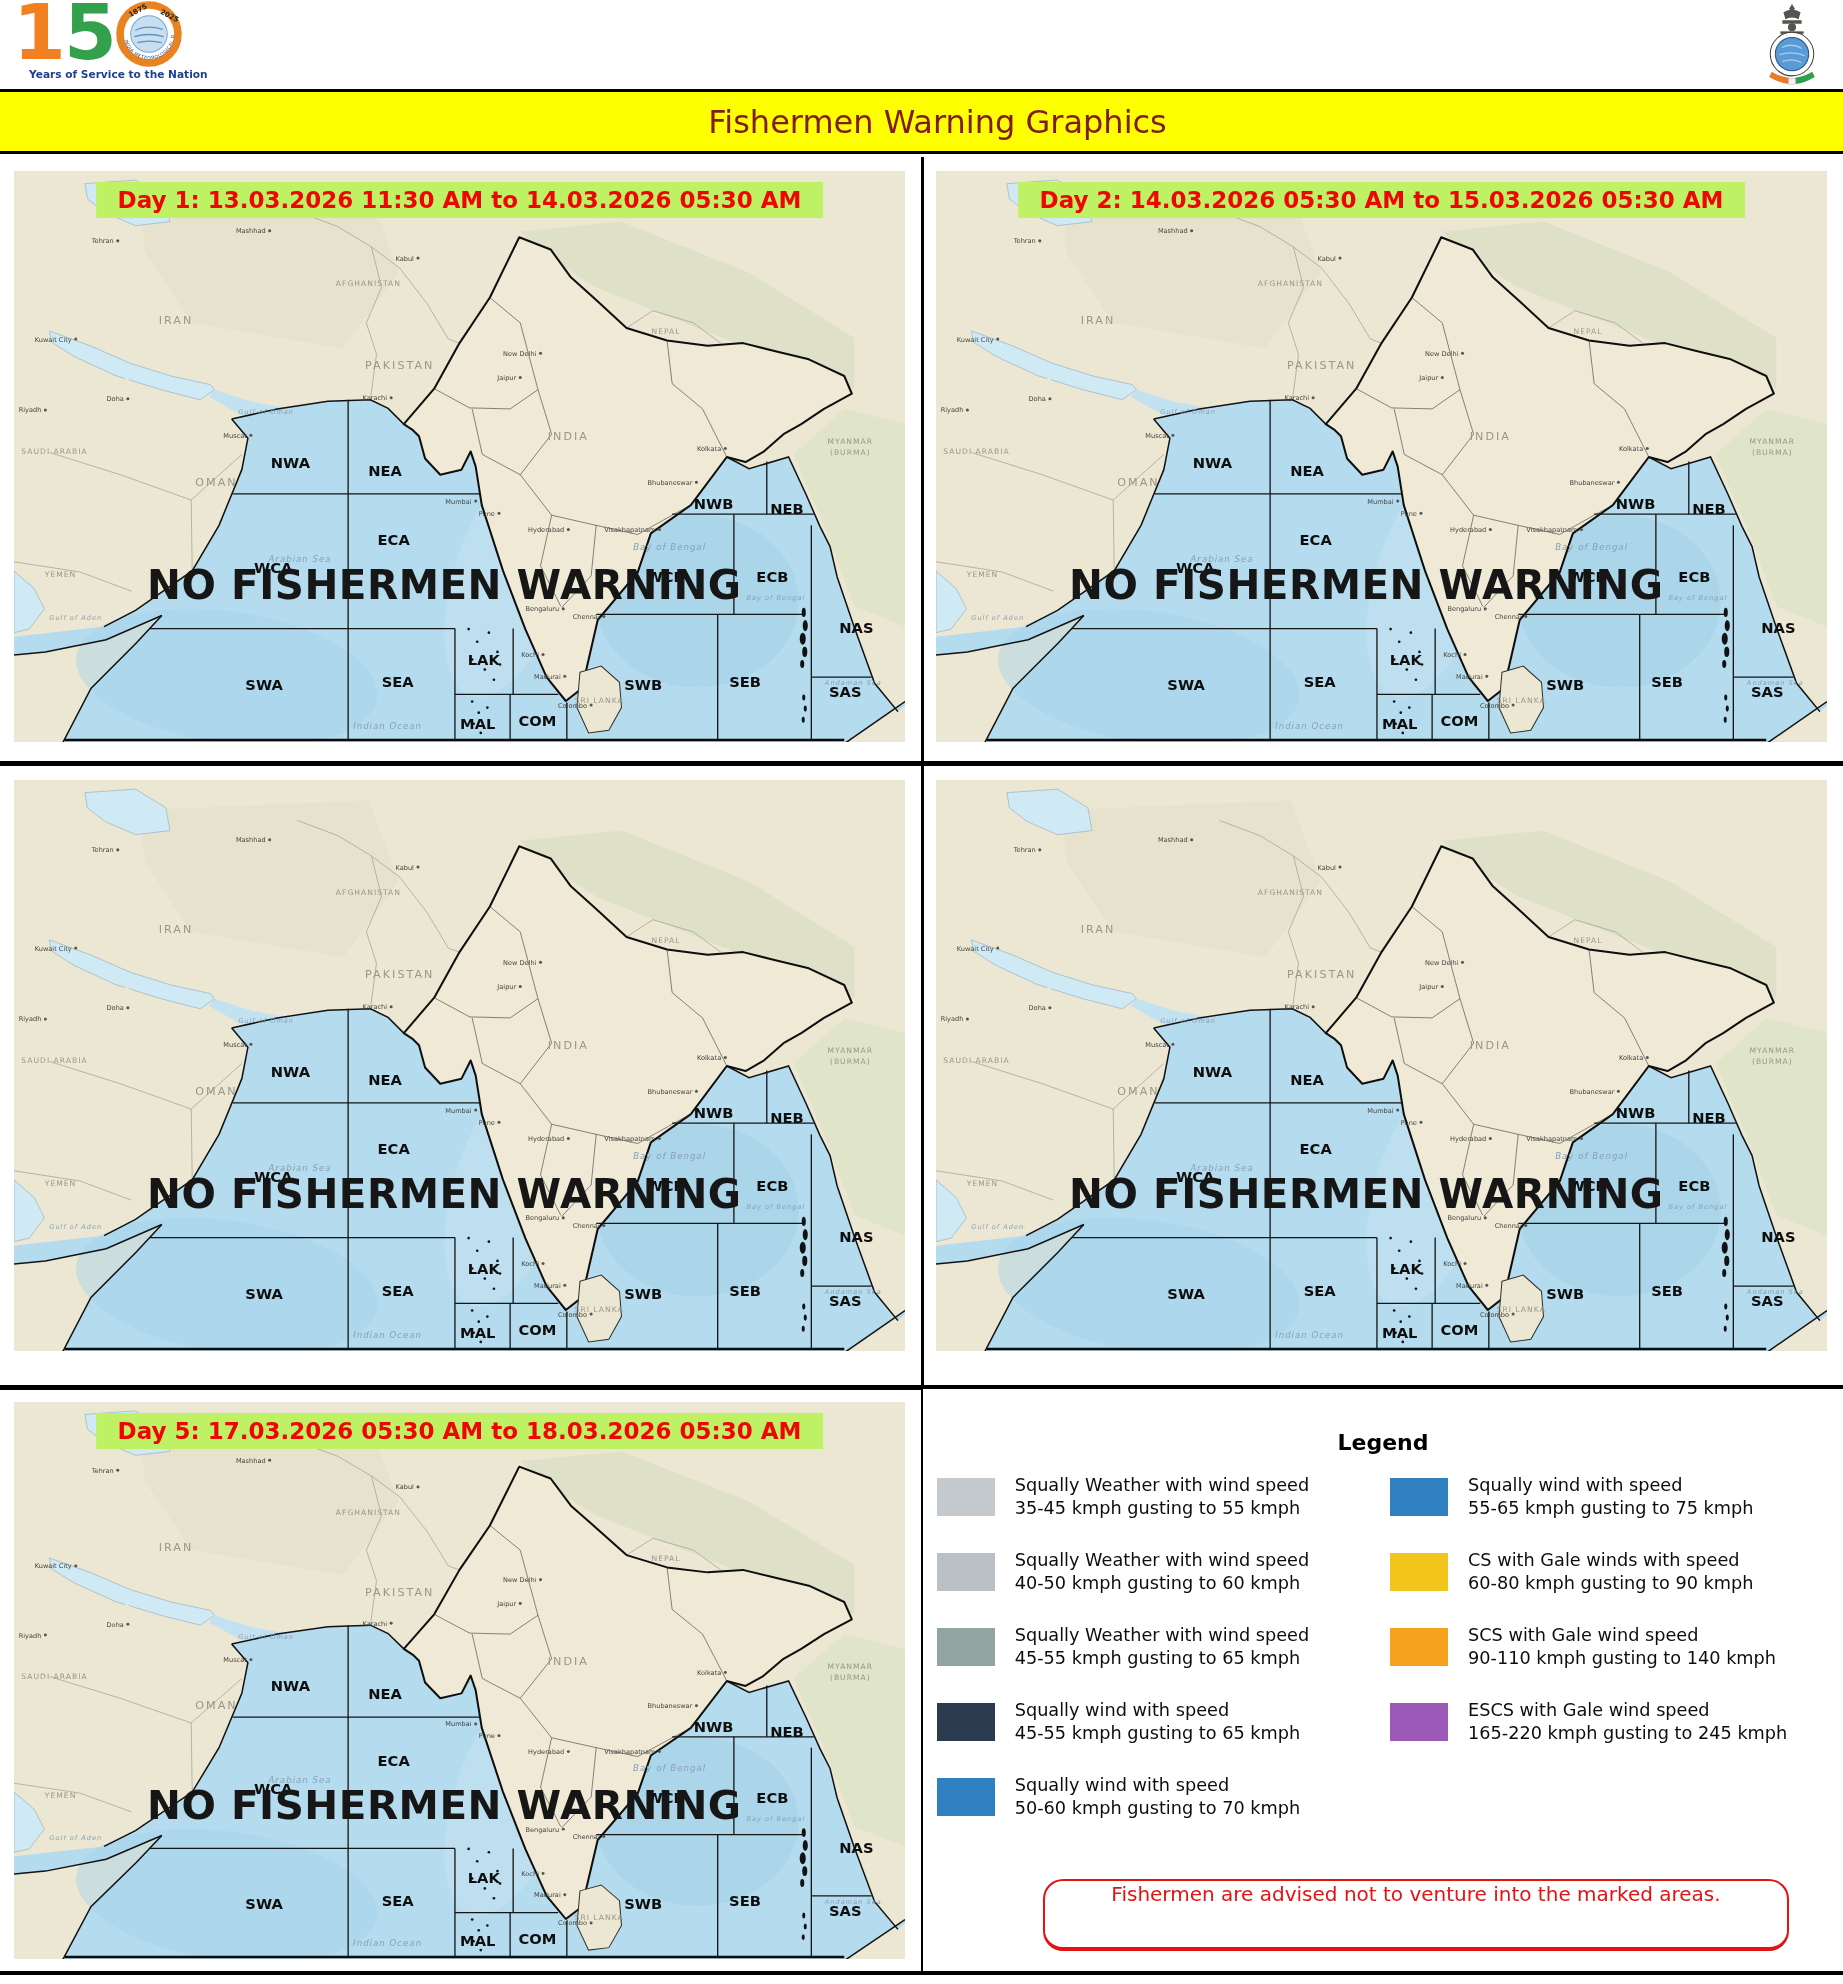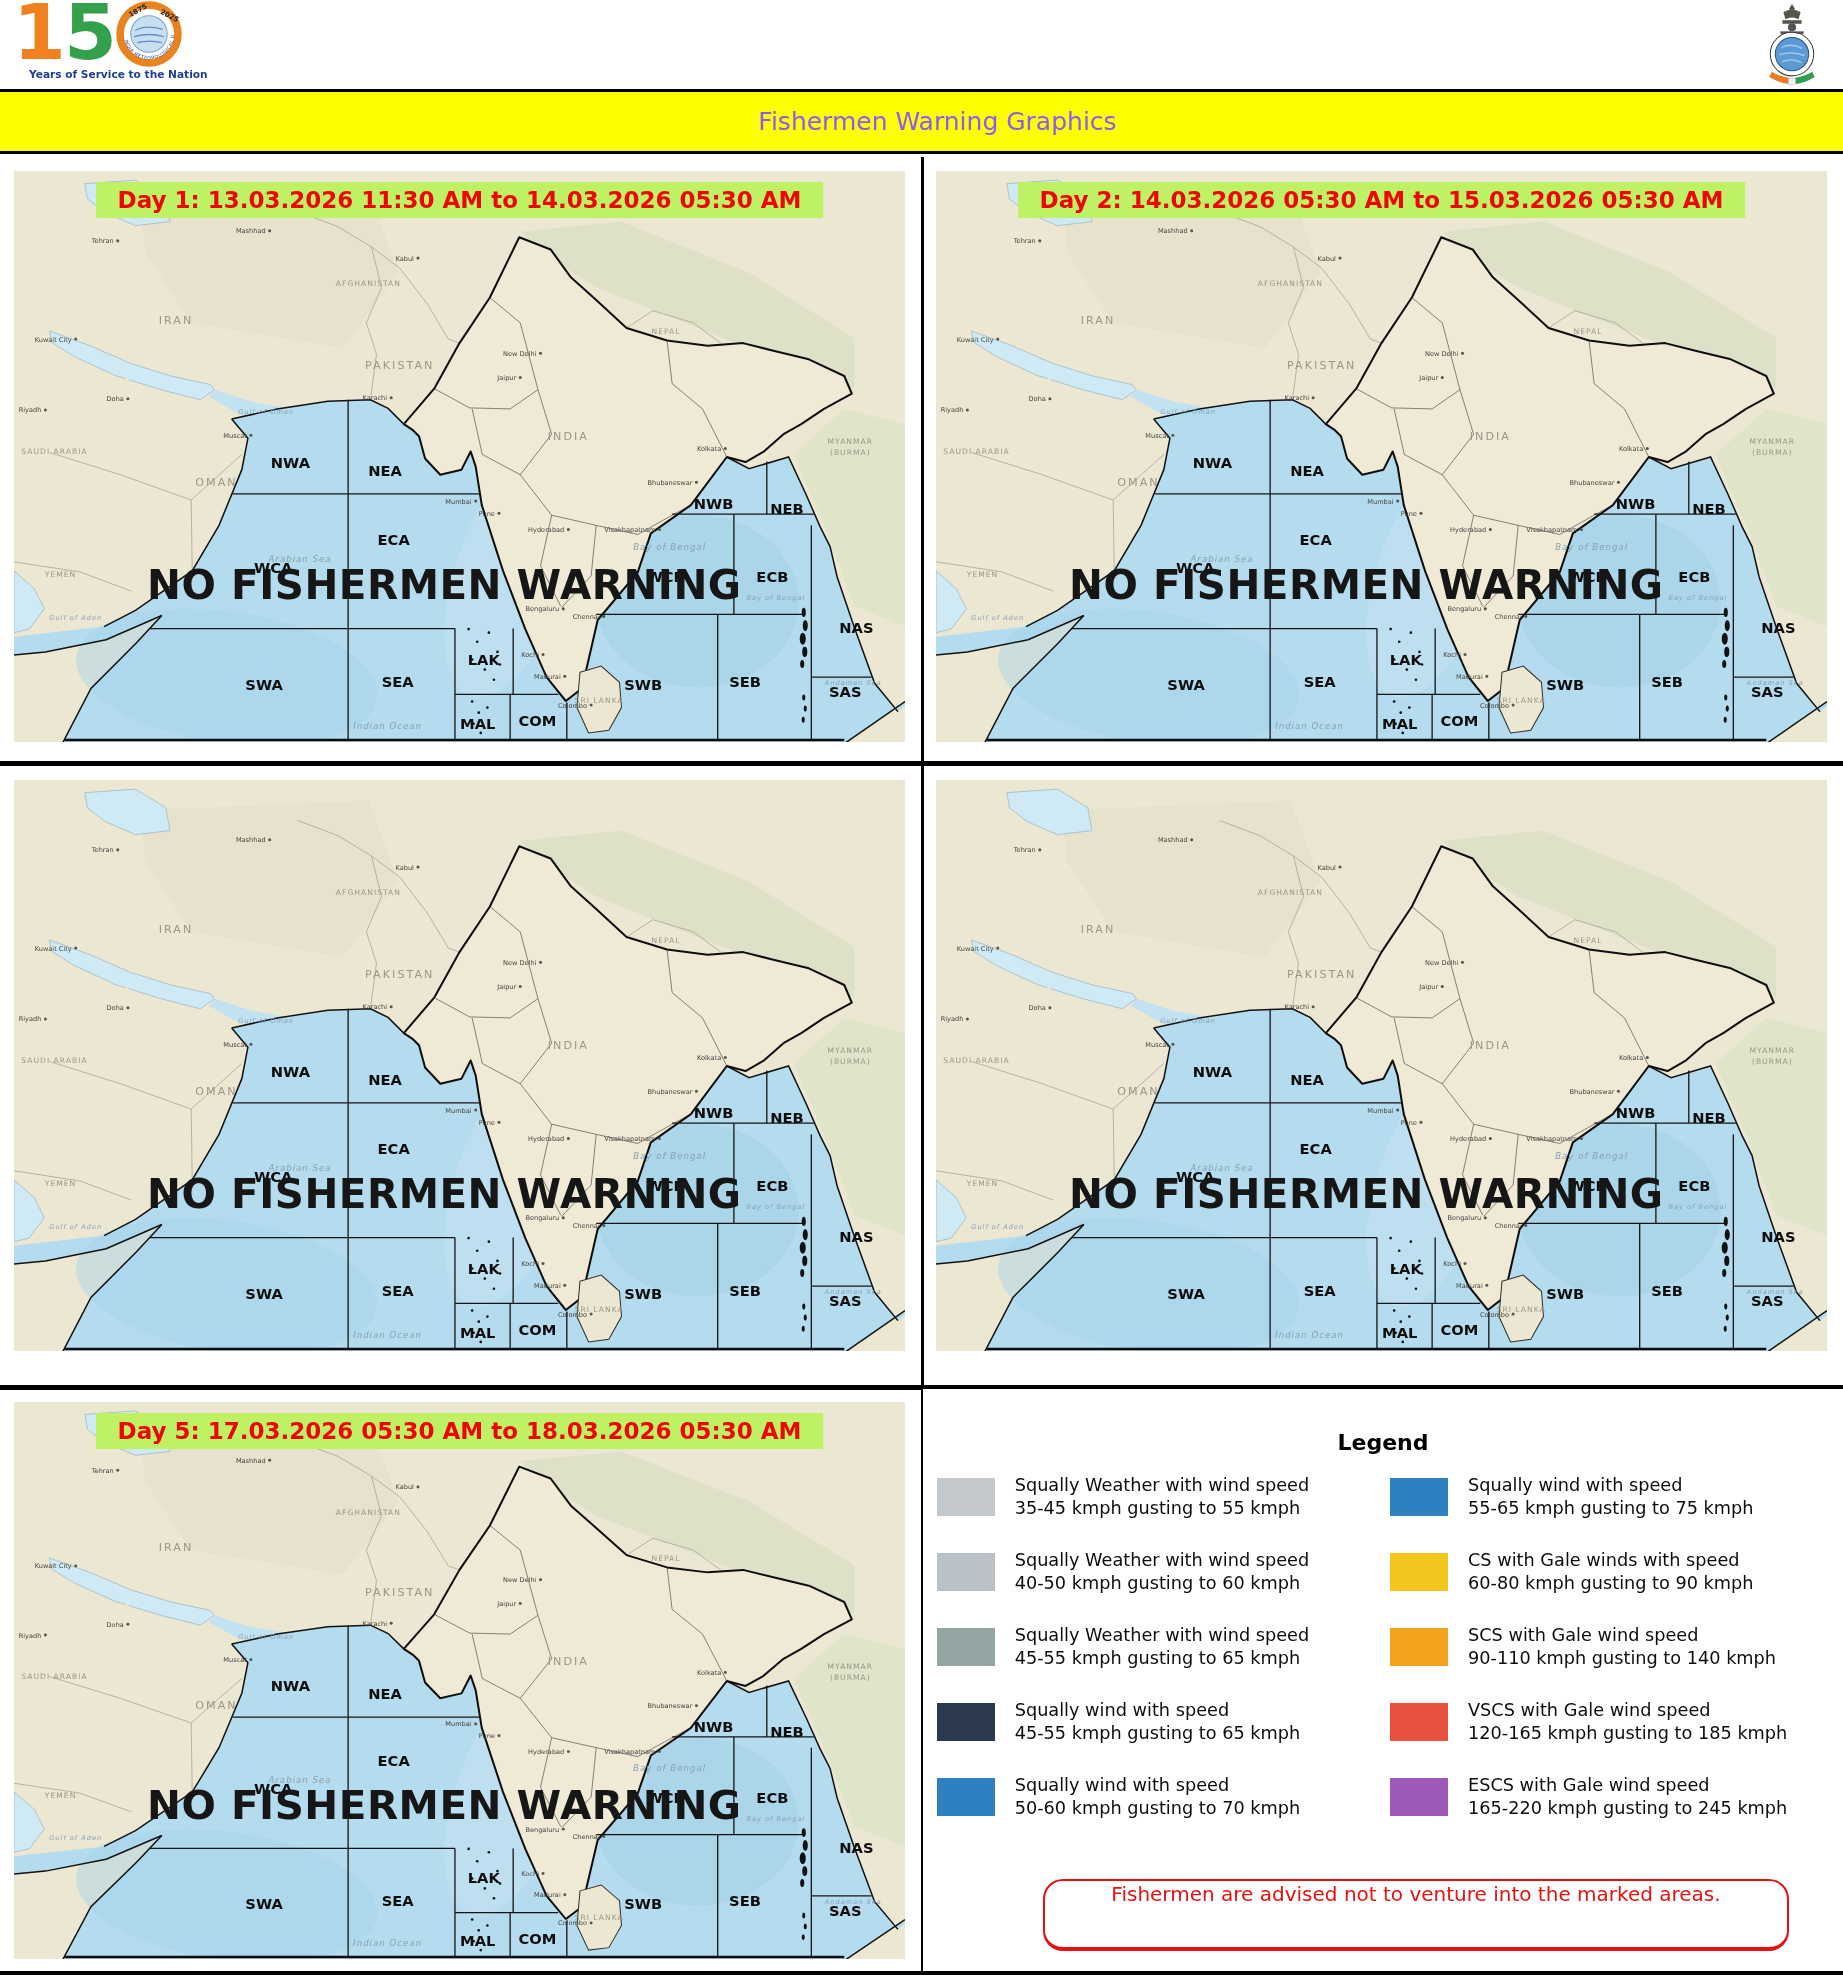--- a/index.html
+++ b/index.html
@@ -12,21 +12,21 @@
   .d1{font-size:76px;line-height:61px;font-weight:bold;color:#f08020;letter-spacing:-3px;}
   .d5{font-size:76px;line-height:61px;font-weight:bold;color:#33a04c;letter-spacing:-3px;margin-left:1px;}
   .ringwrap{margin-left:2px;margin-top:-1px;}
   .tagline{font-size:10.6px;font-weight:bold;color:#1d3f94;margin-top:1px;margin-left:16px;white-space:nowrap;}
   .imd-emblem{position:absolute;right:13px;top:1px;width:76px;height:86px;}
 
   
   .banner{position:absolute;left:0;top:89px;width:1843px;height:65px;background:#fdfe00;
           border-top:3px solid #000;border-bottom:3.5px solid #000;box-sizing:border-box;
           display:flex;align-items:center;justify-content:center;}
-  .banner span{font-size:25px;color:#8b5cf6;margin-left:32px;}
+  .banner span{font-size:32px;color:#7f1d1d;margin-left:32px;}
 
   
   .vdiv{position:absolute;left:921px;top:157px;width:2.5px;height:1818px;background:#000;}
   .hdiv1{position:absolute;left:0;top:761px;width:1843px;height:4.6px;background:#000;}
   .hdiv2{position:absolute;left:0;top:1385px;width:1843px;height:4.6px;background:#000;}
   .hbottom{position:absolute;left:0;top:1971px;width:1843px;height:3.5px;background:#000;}
 
   
   .map-wrap{position:absolute;width:891px;background:#ece7d3;}
   .map-wrap svg{display:block;}
@@ -956,25 +956,20 @@
         <div class="swatch" style="background: rgb(242, 197, 29);"></div>
         <div class="legend-text">CS with Gale winds with speed
 60-80 kmph gusting to 90 kmph</div>
       </div>
       <div class="legend-item">
         <div class="swatch" style="background: rgb(245, 162, 28);"></div>
         <div class="legend-text">SCS with Gale wind speed
 90-110 kmph gusting to 140 kmph</div>
       </div>
       <div class="legend-item">
-        <div class="swatch" style="background: rgb(232, 81, 64);"></div>
-        <div class="legend-text">VSCS with Gale wind speed
-120-165 kmph gusting to 185 kmph</div>
-      </div>
-      <div class="legend-item">
         <div class="swatch" style="background: rgb(156, 89, 184);"></div>
         <div class="legend-text">ESCS with Gale wind speed
 165-220 kmph gusting to 245 kmph</div>
       </div>
     </div>
   <div class="advisory">
     <span>Fishermen are advised not to venture into the marked areas.</span>
   </div>
 </div>
 

